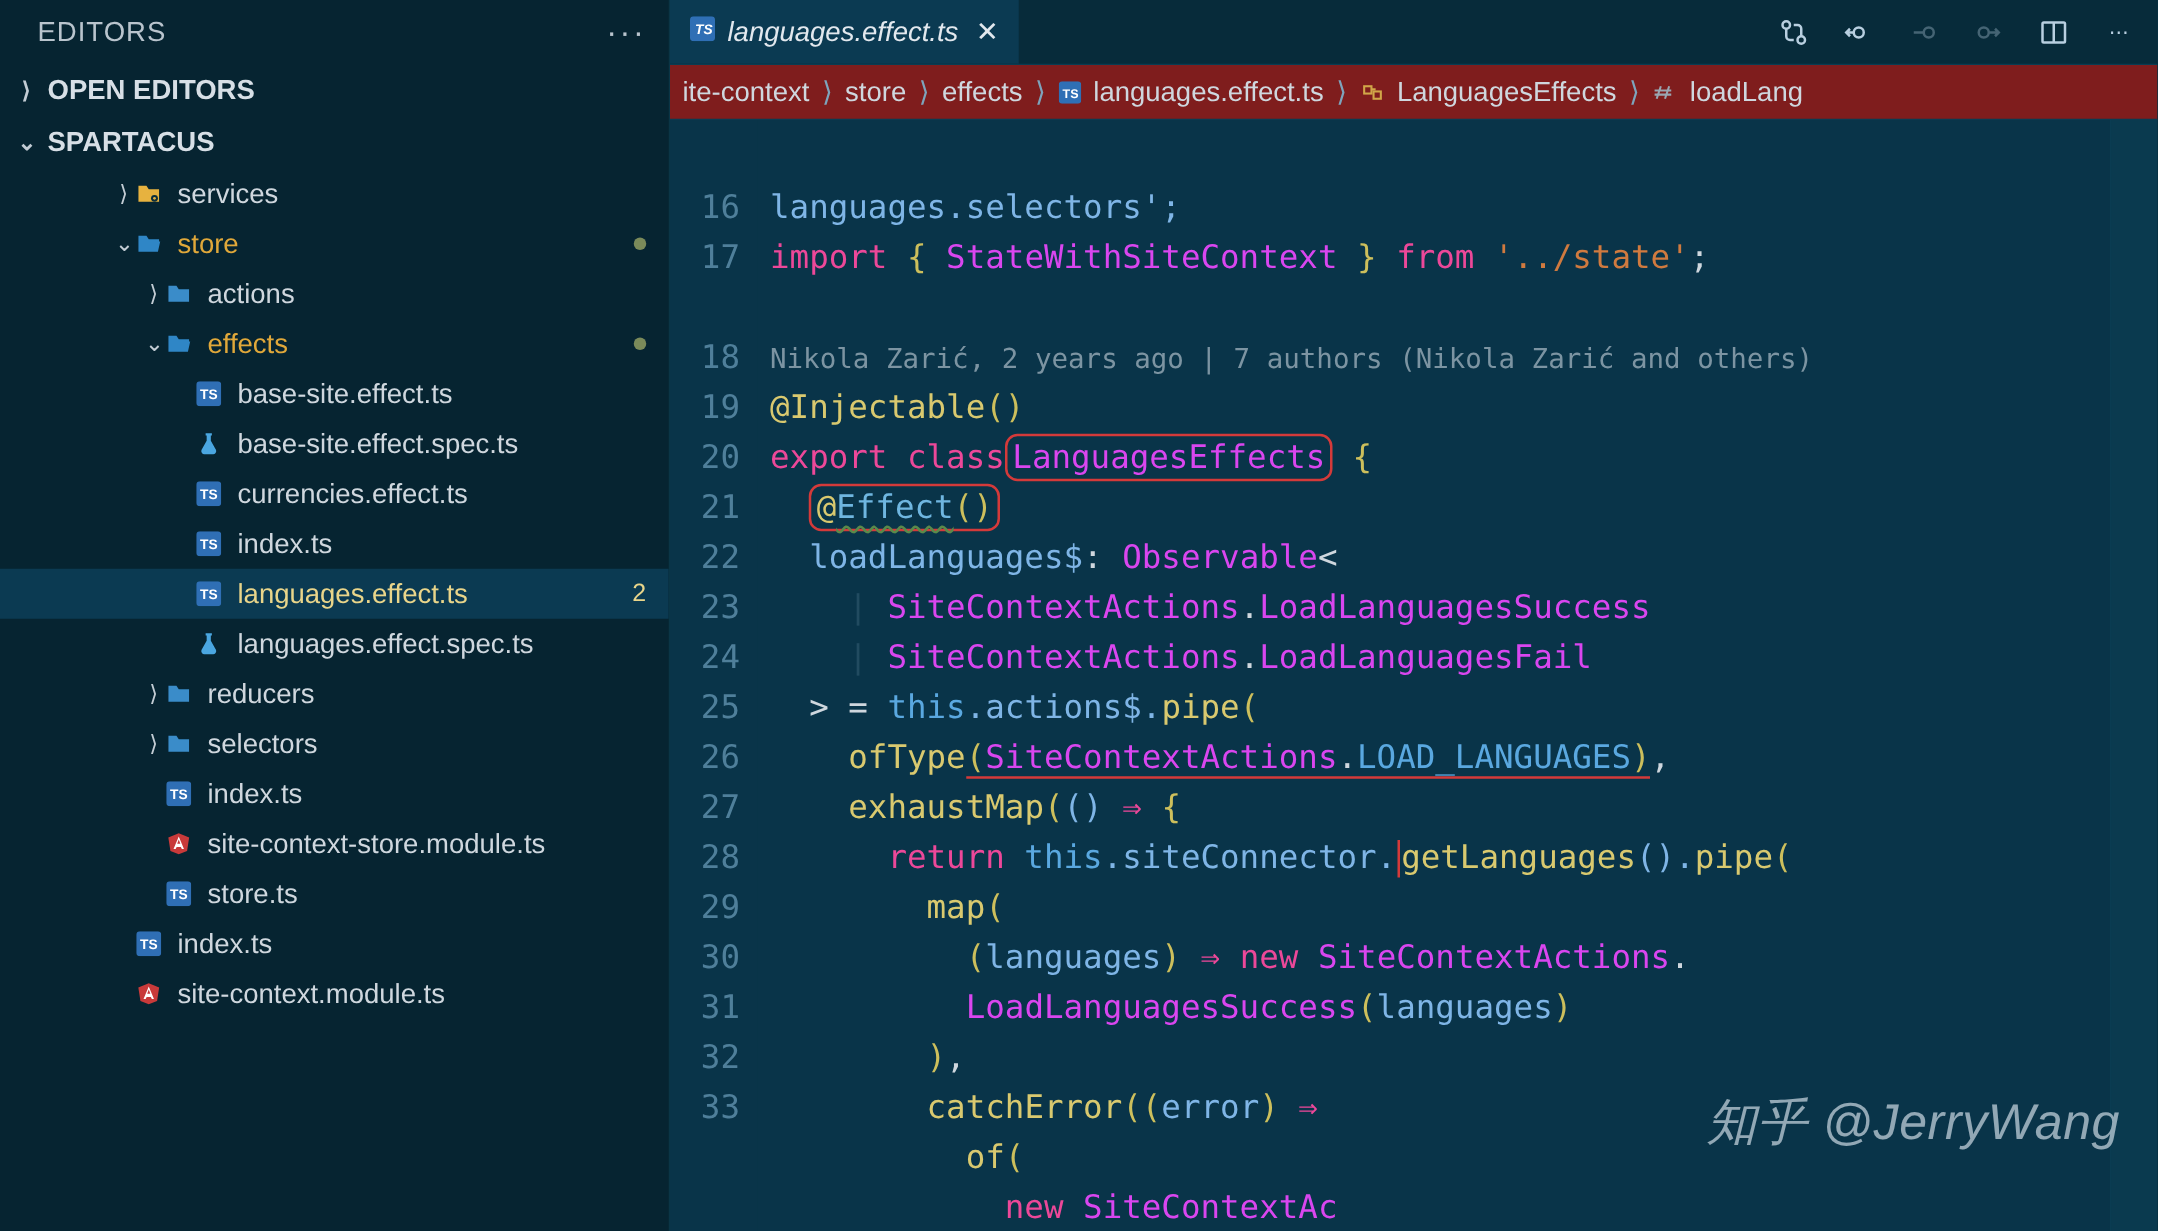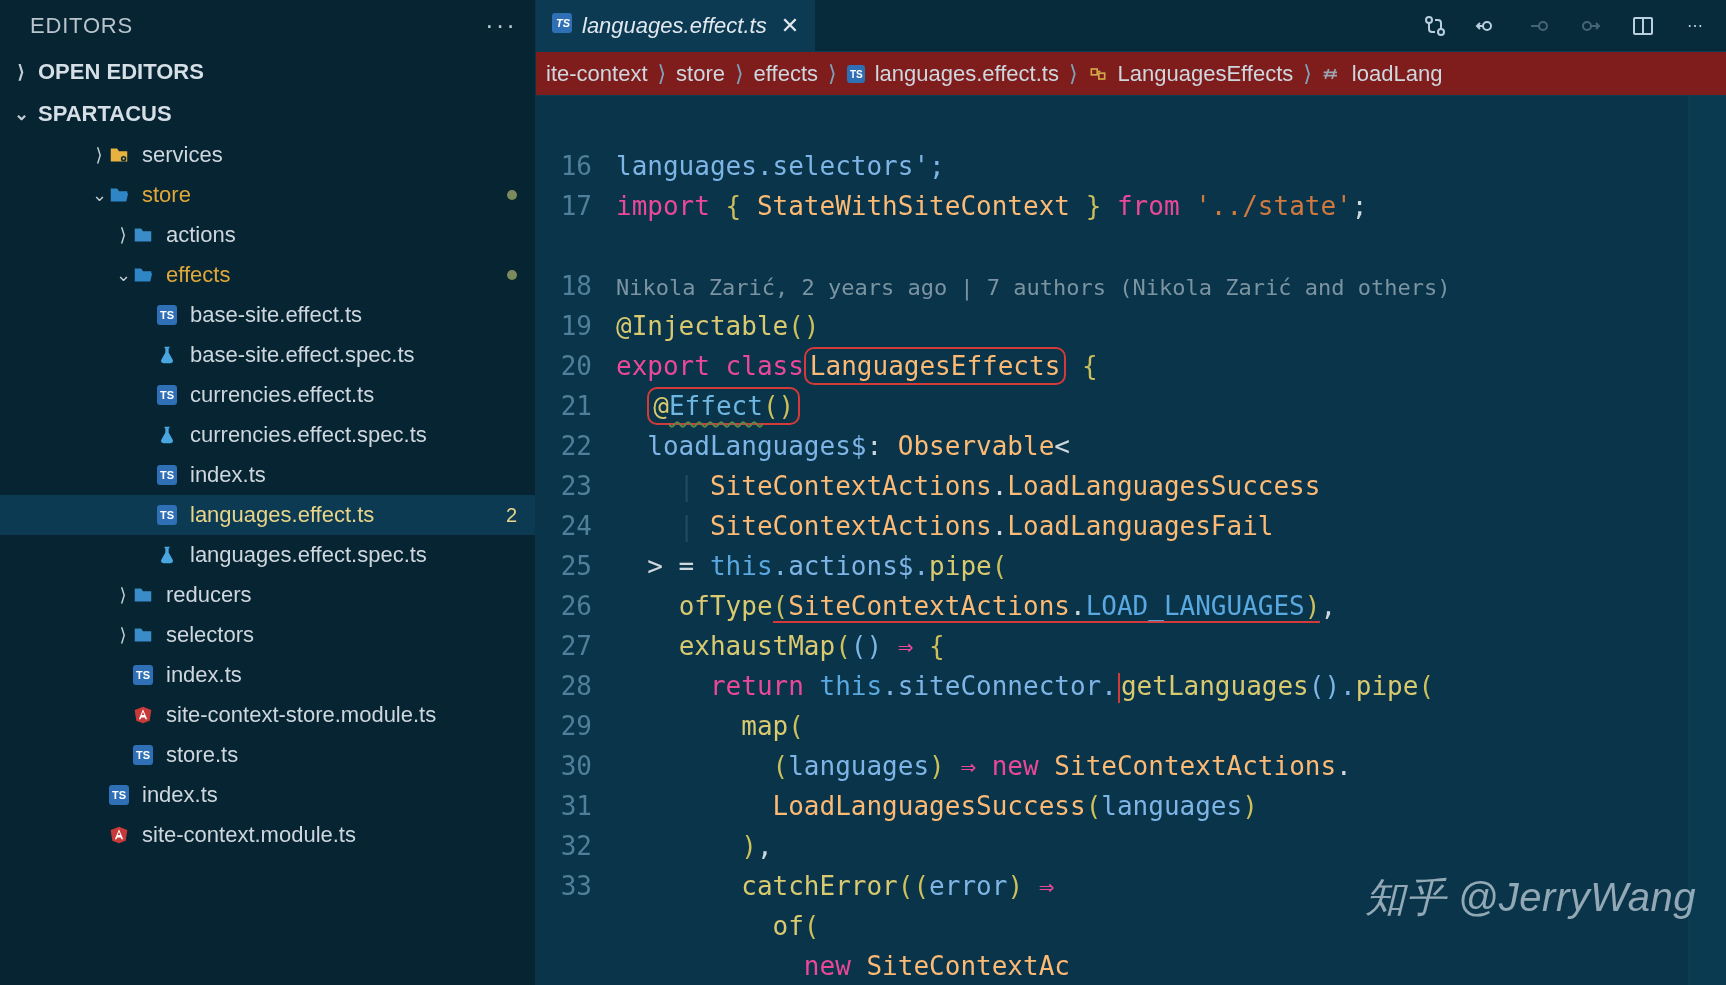--- a/index.html
+++ b/index.html
@@ -122,21 +122,21 @@
     white-space:pre;
     position:relative;
     overflow:hidden;
   }
   .lens {
     color:#7c94a2; font-size:22px; line-height:34px;
     padding-left: 0;
   }
   .kw { color:#ec4899;text-align:right; }
   .fn { color:#d9c96f; }
-  .type { color:#fdba74; }
+  .type { color:#d946ef; }
   .prop { color:#7fb5e6; }
   .call { color:#6fb6e0; }
   .str { color:#d07a3f; }
   .const { color:#5aa8e0; }
   .enum { color:#5aa8e0; }
   .paren { color:#cdbf5c; }
   .guide { color:#214b60; }
   .hlbox {
     border:2px solid #d43a3a;
     border-radius:10px;
@@ -259,30 +259,20 @@
       <div class="row">
         <span class="indent" style="width:140px"></span>
         <span class="chev">&nbsp;</span>
         <span class="icon">
           <svg width="20" height="20">
             <rect width="20" height="20" rx="3" fill="#2f6fb5"></rect>
             <text x="3" y="14" fill="#fff" font-size="11" font-family="sans-serif" font-weight="700">TS</text>
           </svg>
         </span>
         <span class="label">currencies.effect.ts</span>
-      </div>
-      <div class="row">
-        <span class="indent" style="width:140px"></span>
-        <span class="chev">&nbsp;</span>
-        <span class="icon">
-          <svg width="20" height="20" viewBox="0 0 24 24">
-            <path fill="#4aa6e0" d="M9 2h6v2h-1v5l5 9a3 3 0 01-3 4H8a3 3 0 01-3-4l5-9V4H9z"></path>
-          </svg>
-        </span>
-        <span class="label">currencies.effect.spec.ts</span>
       </div>
       <div class="row">
         <span class="indent" style="width:140px"></span>
         <span class="chev">&nbsp;</span>
         <span class="icon">
           <svg width="20" height="20">
             <rect width="20" height="20" rx="3" fill="#2f6fb5"></rect>
             <text x="3" y="14" fill="#fff" font-size="11" font-family="sans-serif" font-weight="700">TS</text>
           </svg>
         </span>

